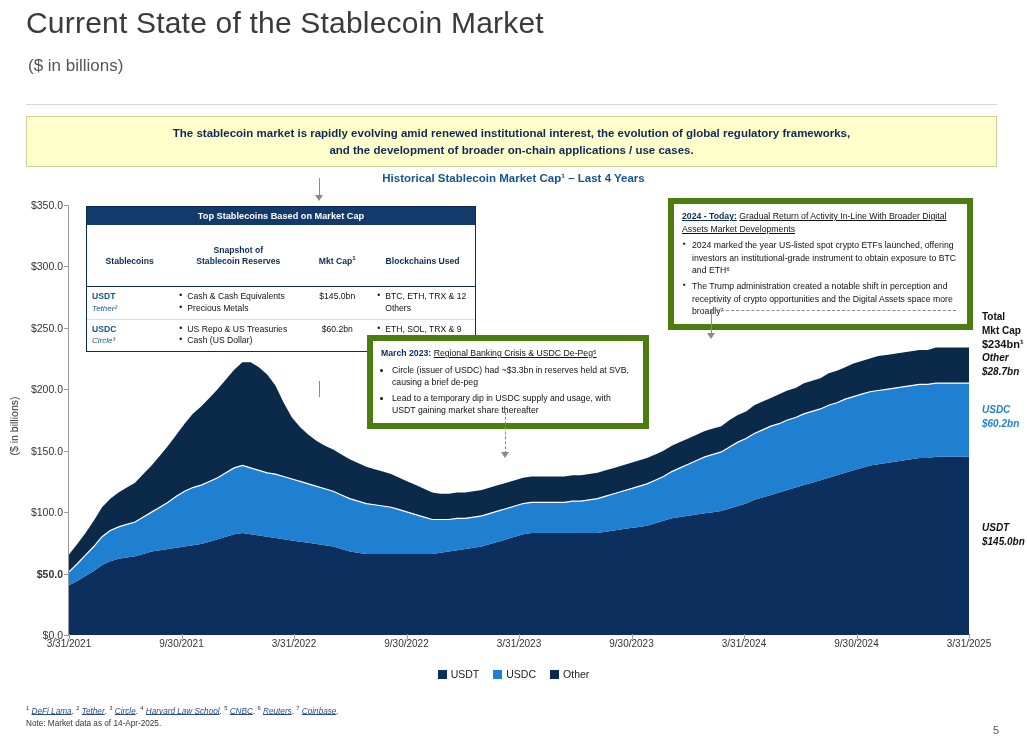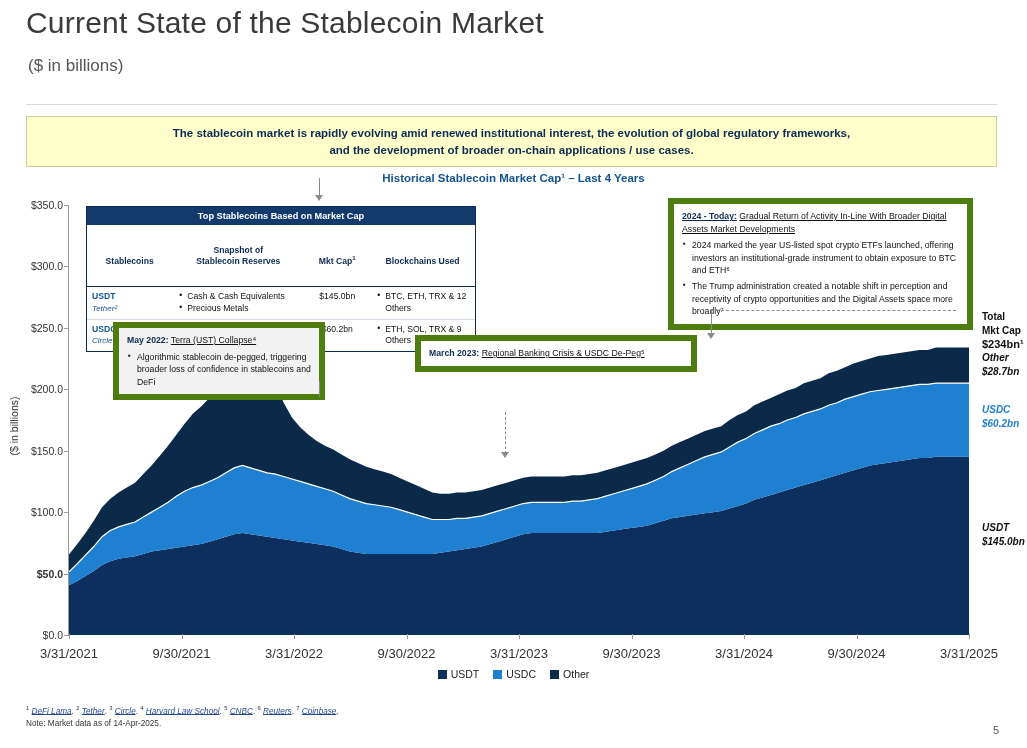--- a/index.html
+++ b/index.html
@@ -56,22 +56,22 @@
   }
   .ytick {
     position: absolute; right: 100%; margin-right: 6px;
     font-size: 10.5px; color: #333; white-space: nowrap;
     transform: translateY(-50%);
   }
   .ytickmark {
     position: absolute; left: -5px; width: 5px; height: 1px; background: #9b9b9b;
   }
   .xtick {
-    position: absolute; top: 100%; margin-top: 12px;
-    font-size: 13px; color: #333; white-space: nowrap;
+    position: absolute; top: 100%; margin-top: 4px;
+    font-size: 10px; color: #333; white-space: nowrap;
     transform: translateX(-50%);
   }
   .xtickmark {
     position: absolute; top: 100%; height: 5px; width: 1px; background: #9b9b9b;
   }
   .ylabel {
     position: absolute;
     left: -54px; top: 50%;
     transform: rotate(-90deg) translate(-50%, 0);
     transform-origin: left center;
@@ -136,21 +136,21 @@
   }
 
   .anno-2024 {
     left: 668px; top: 198px; width: 305px;
     background: #fff;
   }
   .anno-may {
     left: 113px; top: 322px; width: 212px;
   }
   .anno-mar {
-    left: 367px; top: 335px; width: 282px; background:#fff;margin-left:48px;
+    left: 367px; top: 335px; width: 282px; background:#fff;
   }
 
   
   .conn { position: absolute; background: #8a8a8a; }
   .arrowhead {
     position: absolute; width: 0; height: 0;
     border-left: 4px solid transparent;
     border-right: 4px solid transparent;
     border-top: 6px solid #8a8a8a;
   }
@@ -279,31 +279,28 @@
             <td>
               <ul class="bul">
                 <li>ETH, SOL, TRX &amp; 9 Others</li>
               </ul>
             </td>
           </tr>
         </tbody>
     </table>
   </div>
 
-  <div class="anno sq anno-may">
-    <div><span class="ah">May 2022:</span>
-      <span class="au">Terra (UST) Collapse⁴</span></div>
-    <ul>
-      <li>Algorithmic stablecoin de-pegged, triggering broader loss of confidence in stablecoins and DeFi</li>
-    </ul>
-  </div>
 
   <div class="anno anno-mar">
     <div><span class="ah">March 2023:</span>
       <span class="au">Regional Banking Crisis &amp; USDC De-Peg⁵</span></div>
+    <ul>
+      <li>Circle (issuer of USDC) had ~$3.3bn in reserves held at SVB, causing a brief de-peg</li>
+      <li>Lead to a temporary dip in USDC supply and usage, with USDT gaining market share thereafter</li>
+    </ul>
   </div>
 
   <div class="anno sq anno-2024">
     <div><span class="ah au">2024 - Today:</span>
       <span class="au">Gradual Return of Activity In-Line With Broader Digital Assets Market Developments</span></div>
     <ul>
       <li>2024 marked the year US-listed spot crypto ETFs launched, offering investors an institutional-grade instrument to obtain exposure to BTC and ETH⁶</li>
       <li>The Trump administration created a notable shift in perception and receptivity of crypto opportunities and the Digital Assets space more broadly⁷</li>
     </ul>
   </div>

